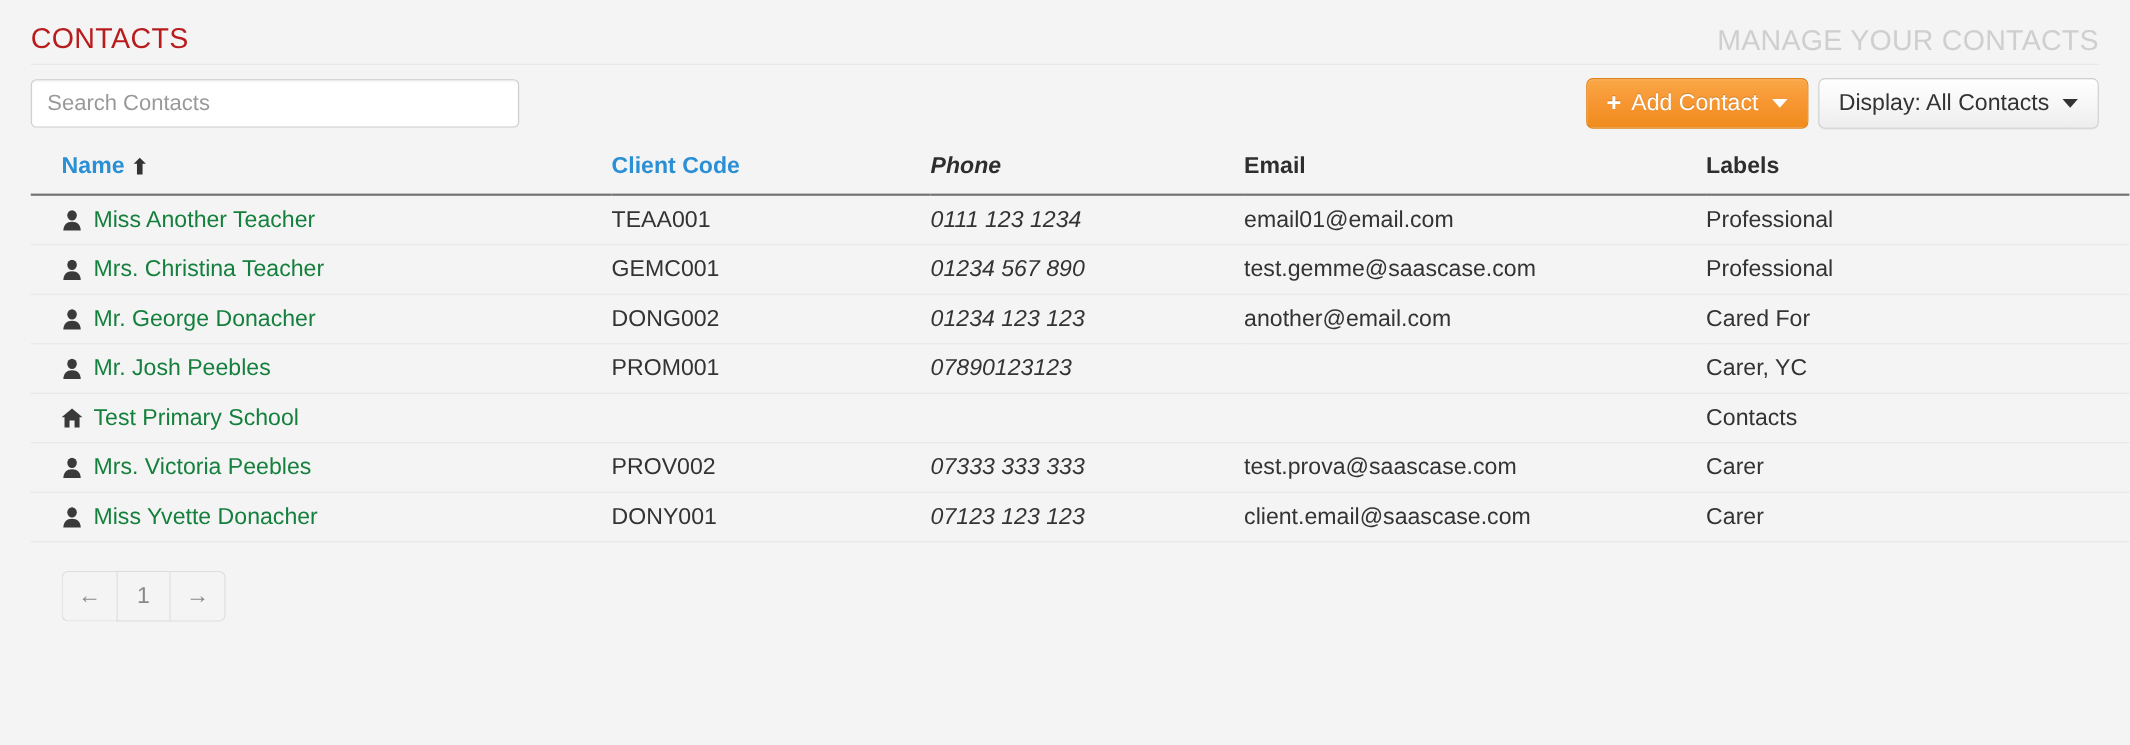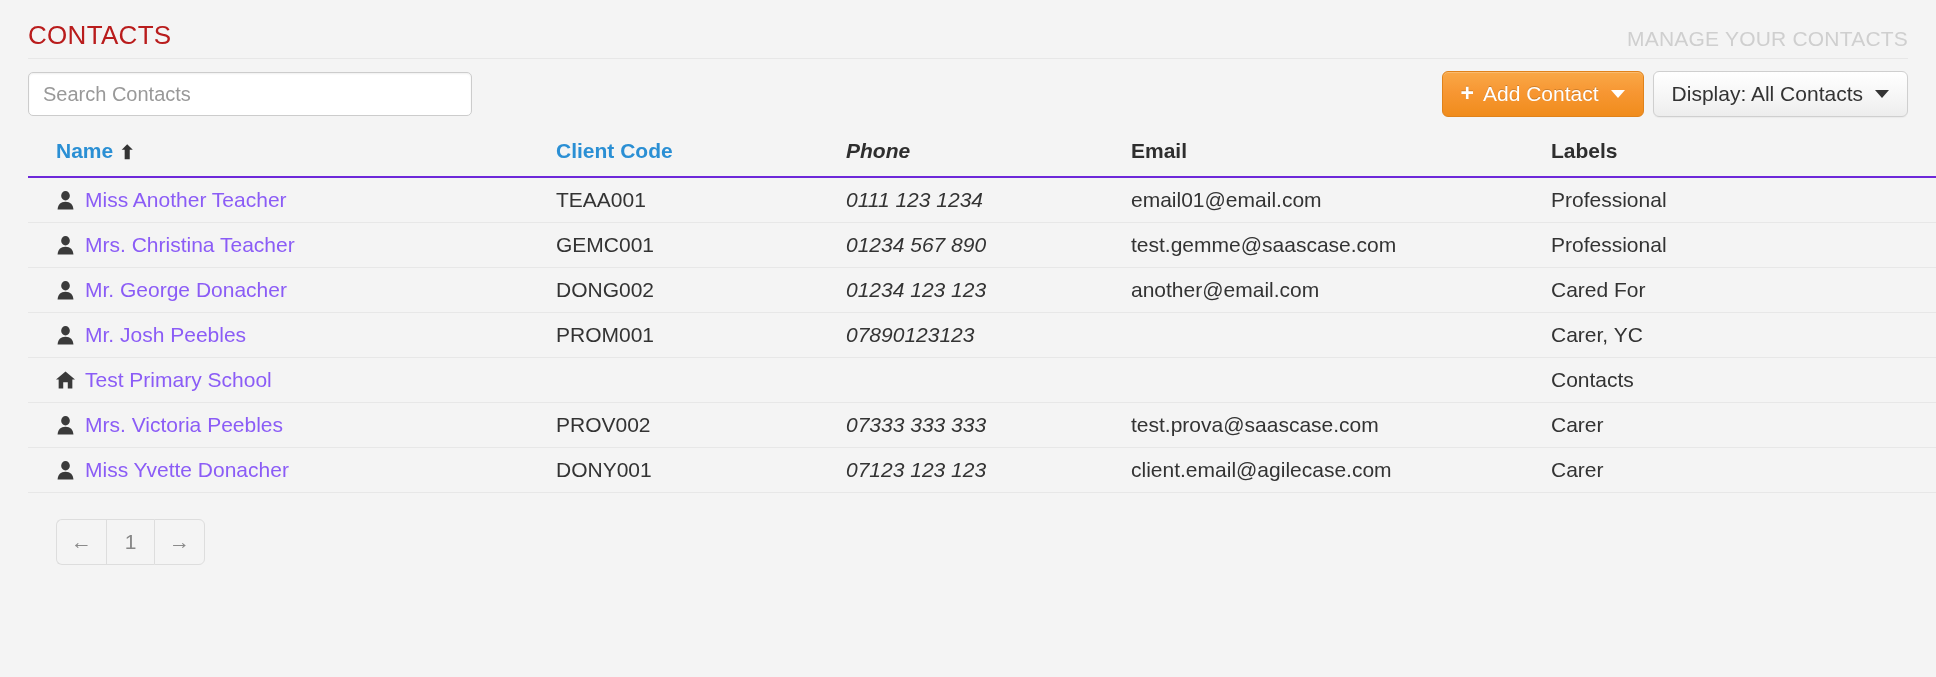--- a/index.html
+++ b/index.html
@@ -33,21 +33,21 @@
   }
   .page-title {
     font-size: 26px;
     font-weight: normal;
     letter-spacing: 0.3px;
     color: #b91c1c;
     line-height: 1;
     padding-bottom: 10px;
   }
   .page-subtitle {
-    font-size: 21px;
+    font-size: 26px;
     font-weight: normal;
     color: #cfcfcf;
     line-height: 1;
     letter-spacing: 0.2px;
     padding-bottom: 9px;
   }
 
   
   .toolbar {
     position: relative;
@@ -125,21 +125,21 @@
     width: 100%;
     border-collapse: collapse;
     table-layout: fixed;
     margin-top: 4px;
   }
   .contacts-table th {
     text-align: left;
     font-size: 21px;
     font-weight: bold;
     padding: 6px 0 13px 0;
-    border-bottom: 2px solid #6d28d9;
+    border-bottom: 2px solid #737373;
     vertical-align: bottom;
   }
   .th-link { color: #2a8fd4; cursor: pointer; }
   .th-plain { color: #2e2e2e; }
   .sort-arrow {
     display: inline-block;
     margin-left: 6px;
     color: #333333;
     font-size: 19px;
     position: relative;
@@ -171,21 +171,21 @@
     flex: 0 0 auto;
     width: 19px;
     height: 21px;
     display: inline-flex;
     align-items: center;
     justify-content: center;
     color: #3a3a3a;
   }
   .row-icon svg { display: block; }
   .name-link {
-    color: #8b5cf6;
+    color: #15803d;
     cursor: pointer;
     text-decoration: none;
   }
   th.col-name { padding-left: 28px; }
 
   
   .pagination {
     margin-top: 26px;
     display: inline-flex;
     margin-left: 28px;
@@ -369,21 +369,21 @@
                 <svg width="17" height="19" viewBox="0 0 18 20" fill="currentColor">
                   <ellipse cx="9" cy="5" rx="4.6" ry="5"></ellipse>
                   <path d="M9 11.2 C3.8 11.2 0.9 14.2 0.6 19.6 L17.4 19.6 C17.1 14.2 14.2 11.2 9 11.2 Z"></path>
                 </svg>
               </span>
               <a class="name-link">Miss Yvette Donacher</a>
             </span>
           </td>
           <td class="col-code">DONY001</td>
           <td class="col-phone">07123 123 123</td>
-          <td class="col-email">client.email@agilecase.com</td>
+          <td class="col-email">client.email@saascase.com</td>
           <td class="col-labels">Carer</td>
         </tr>
       </tbody>
   </table>
 
   
   <div class="pagination">
     <div class="page-btn">←</div>
     <div class="page-btn current">1</div>
     <div class="page-btn">→</div>

